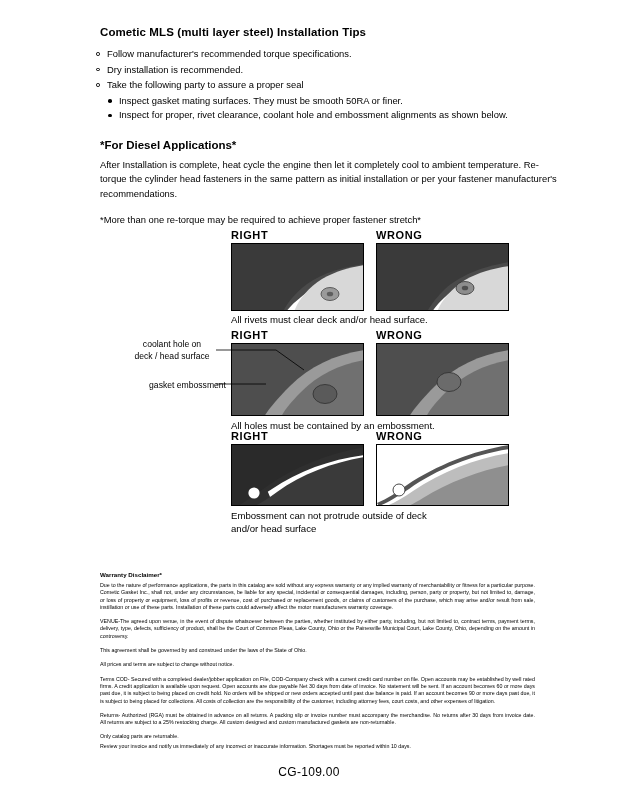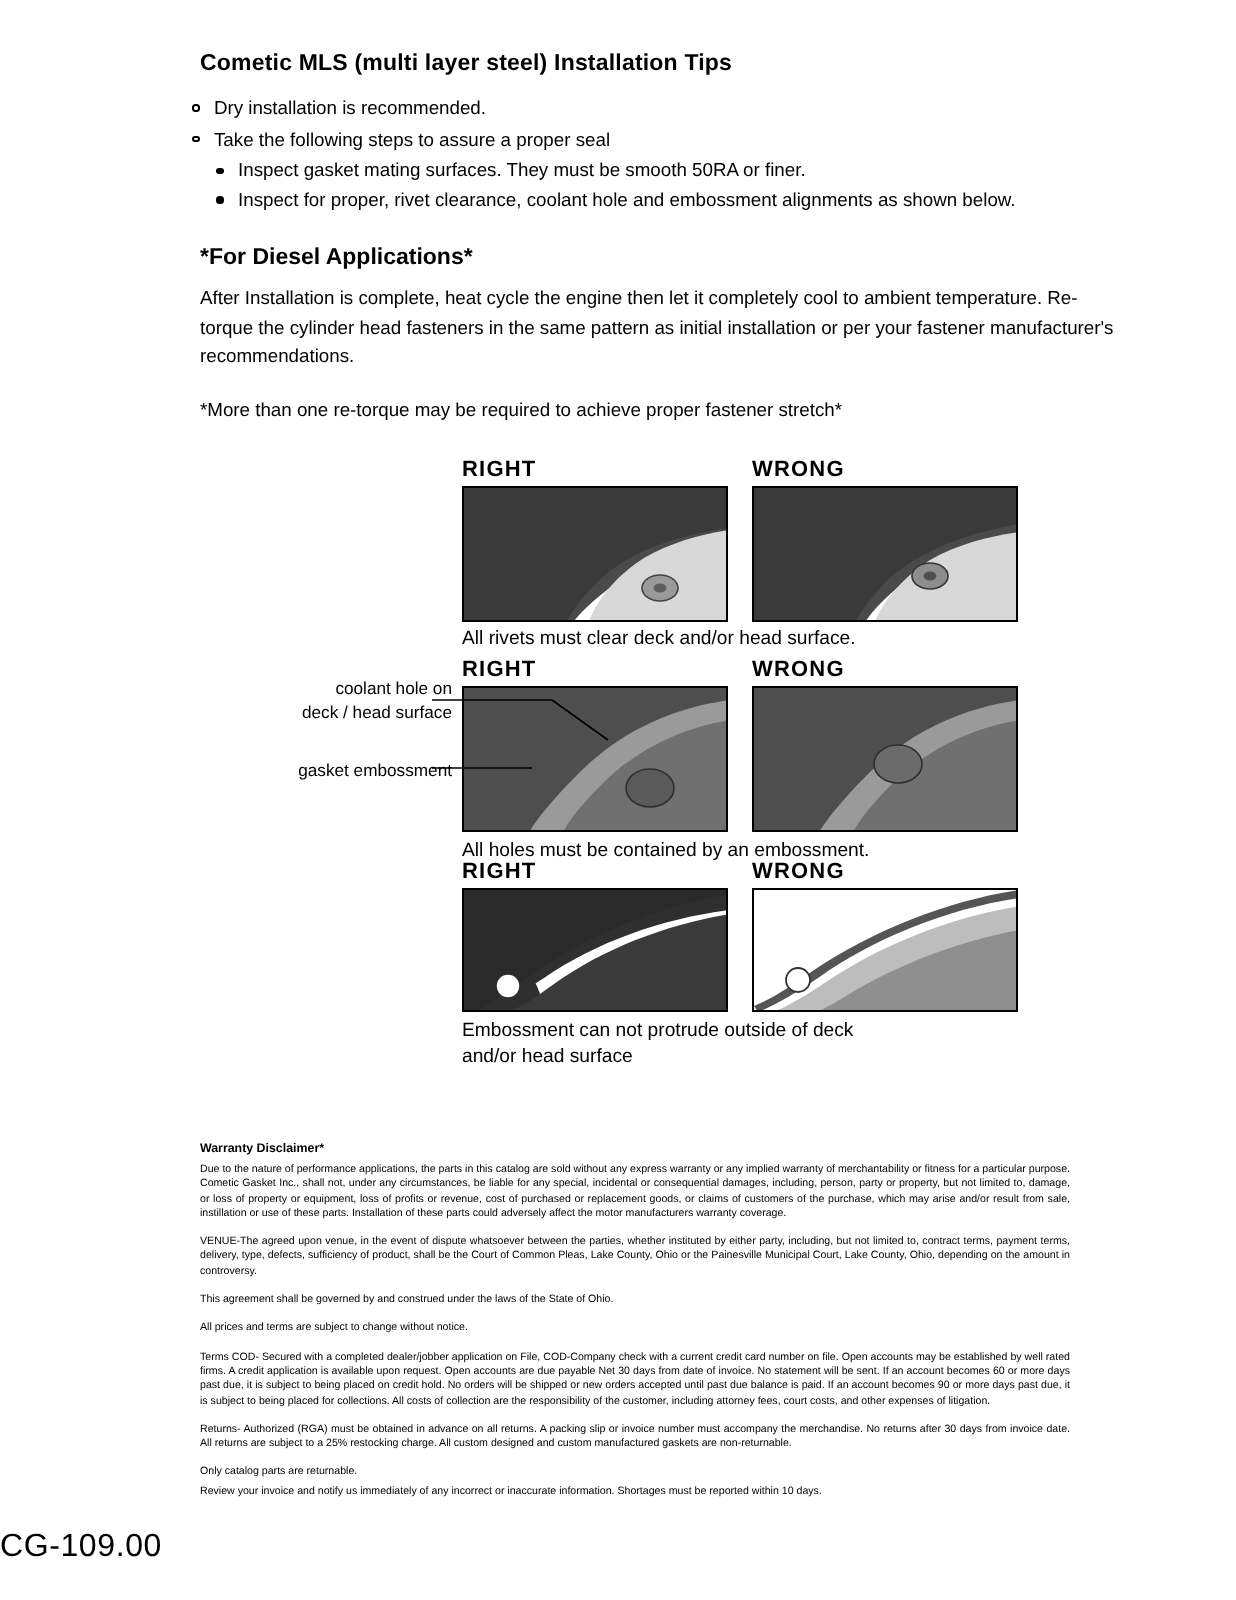--- a/index.html
+++ b/index.html
@@ -138,36 +138,37 @@
     font-size: 5.3px;
     line-height: 7.3px;
     margin: 0 0 7px 0;
     text-align: justify;
   }
   .doc-code {
     position: absolute;
     left: 0;
     top: 765px;
     width: 618px;
-    text-align: left;
-    font-size: 16px;
+    text-align: center;
+    font-size: 12px;
     letter-spacing: 0.3px;
   }
 </style>
 </head>
 <body>
 
 <div class="page">
 
   <div class="content">
     <h1 class="title">Cometic MLS (multi layer steel) Installation Tips</h1>
 
     <ul class="bullets">
+      <li>Follow manufacturer's recommended torque specifications.</li>
       <li>Dry installation is recommended.</li>
-      <li>Take the following steps to assure a proper seal</li>
+      <li>Take the following party to assure a proper seal</li>
     </ul>
     <ul class="subbullets">
       <li>Inspect gasket mating surfaces.  They must be smooth 50RA or finer.</li>
       <li>Inspect for proper, rivet clearance, coolant hole and embossment alignments as shown below.</li>
     </ul>
 
     <h2 class="subtitle">*For Diesel Applications*</h2>
     <p class="para">After Installation is complete, heat cycle the engine then let it completely cool to ambient temperature. Re-torque the cylinder head fasteners in the same pattern as initial installation or per your fastener manufacturer's recommendations.</p>
     <p class="para tight">*More than one re-torque may be required to achieve proper fastener stretch*</p>
   </div>
@@ -227,21 +228,21 @@
             <path d="M133,6 C104,10 78,22 58,42 C44,56 36,66 32,73 L133,73 Z" fill="#9a9a9a"></path>
             <path d="M133,16 C108,20 86,31 69,48 C58,59 52,67 49,73 L133,73 Z" fill="#707070"></path>
             <ellipse cx="72" cy="38" rx="12" ry="9.5" fill="#6b6b6b" stroke="#2e2e2e" stroke-width="0.8"></ellipse>
           </svg>
         </div>
       </div>
     </div>
     <div class="fig-caption" style="margin-top:4px;">All holes must be contained by an embossment.</div>
   </div>
 
-  <div class="annot" style="left:118px; top:338px; width:108px;">
+  <div class="annot" style="left:118px; top:338px; width:108px;text-align:center;">
     <span>coolant hole on</span><br>
     <span>deck / head surface</span>
   </div>
   <div class="annot" style="left:118px; top:379px; width:108px;text-align:right;">
     <span>gasket embossment</span>
   </div>
   <svg style="position:absolute; left:216px; top:340px;" width="110" height="60">
     <line x1="0" y1="10" x2="60" y2="10" stroke="#000" stroke-width="0.8"></line>
     <line x1="60" y1="10" x2="88" y2="30" stroke="#000" stroke-width="0.8"></line>
     <line x1="0" y1="44" x2="50" y2="44" stroke="#000" stroke-width="0.8"></line>

